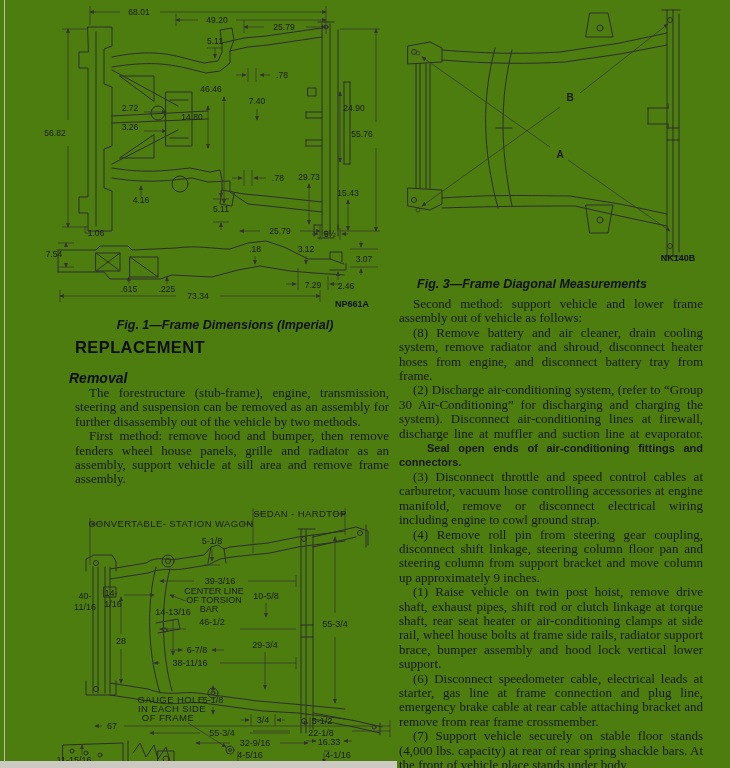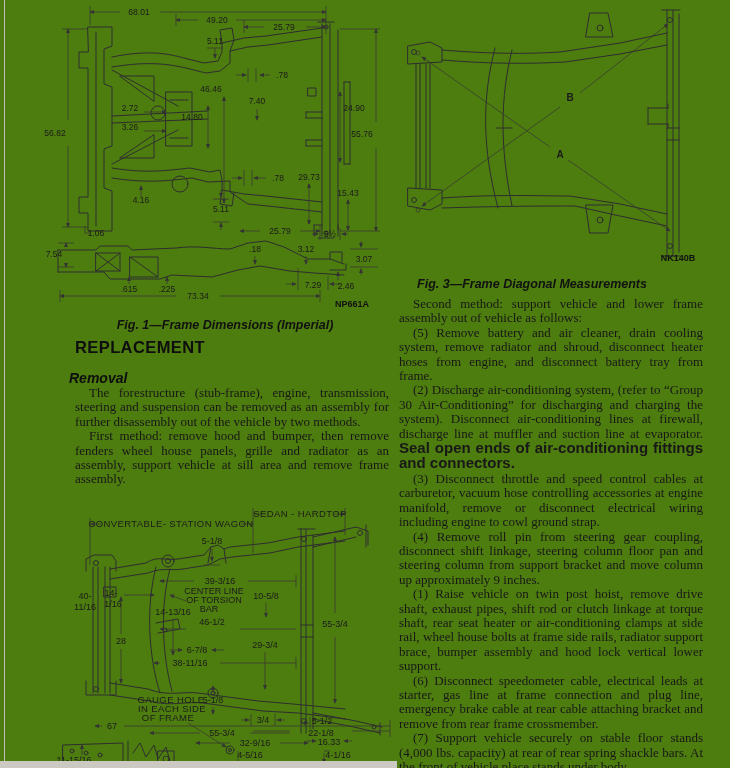--- a/index.html
+++ b/index.html
@@ -12,21 +12,21 @@
   #fig1-caption{left:58px;top:318px;width:334px;}
   #fig3-caption{left:379px;top:277px;width:306px;}
   #replacement-heading{position:absolute;left:75px;top:338px;
            font:bold 16.5px "Liberation Sans",sans-serif;letter-spacing:.4px;color:#0e0e0e;}
   #removal-heading{position:absolute;left:69px;top:370px;
            font:italic bold 14px "Liberation Sans",sans-serif;color:#0e0e0e;}
   .bodycol{position:absolute;font-size:13px;line-height:14.4px;text-align:justify;color:#181818;}
   #left-body{left:75px;top:386px;width:314px;}
   #right-body{left:399px;top:297px;width:304px;}
   .bodycol p{margin:0;text-indent:14px;}
-  .inline-bold{font-family:"Liberation Sans",sans-serif;font-weight:bold;font-size:15px;}
+  .inline-bold{font-family:"Liberation Sans",sans-serif;font-weight:bold;font-size:11px;margin-left:28px;}
   svg{position:absolute;}
   #fig1-svg{left:8px;top:0;}
   #fig2-svg{left:8px;top:505px;}
   #fig3-svg{left:400px;top:8px;}
   .art{fill:none;stroke:#2e2e2e;stroke-width:1;stroke-linejoin:round;stroke-linecap:round;}
   .dim{fill:none;stroke:#333;stroke-width:.7;}
   .lab{font:8.5px "Liberation Sans",sans-serif;fill:#1b1b1b;text-anchor:middle;}
   .lab2{font:9px "Liberation Sans",sans-serif;fill:#1b1b1b;text-anchor:middle;}
   .labBig{font:9.5px "Liberation Sans",sans-serif;fill:#1b1b1b;text-anchor:middle;letter-spacing:.4px;}
   .code{font:bold 9px "Liberation Sans",sans-serif;fill:#111;text-anchor:middle;}
@@ -218,21 +218,21 @@
 
   <div id="replacement-heading">REPLACEMENT</div>
   <div id="removal-heading">Removal</div>
   <div id="left-body" class="bodycol">
     <p>The forestructure (stub-frame), engine, transmission, steering and suspension can be removed as an assembly for further disassembly out of the vehicle by two methods.</p>
     <p>First method: remove hood and bumper, then remove fenders wheel house panels, grille and radiator as an assembly, support vehicle at sill area and remove frame assembly.</p>
   </div>
 
   <div id="right-body" class="bodycol">
     <p>Second method: support vehicle and lower frame assembly out of vehicle as follows:</p>
-    <p>(5) Remove battery and air cleaner, drain cooling system, remove radiator and shroud, disconnect heater hoses from engine, and disconnect battery tray from frame.</p>
+    <p>(8) Remove battery and air cleaner, drain cooling system, remove radiator and shroud, disconnect heater hoses from engine, and disconnect battery tray from frame.</p>
     <p><span>(2) Discharge air-conditioning system, (refer to “Group 30 Air-Conditioning” for discharging and charging the system). Disconnect air-conditioning lines at firewall, discharge line at muffler and suction line at evaporator. </span><span class="inline-bold">Seal open ends of air-conditioning fittings and connectors.</span></p>
     <p>(3) Disconnect throttle and speed control cables at carburetor, vacuum hose controlling accessories at engine manifold, remove or disconnect electrical wiring including engine to cowl ground strap.</p>
     <p>(4) Remove roll pin from steering gear coupling, disconnect shift linkage, steering column floor pan and steering column from support bracket and move column up approximately 9 inches.</p>
     <p>(1) Raise vehicle on twin post hoist, remove drive shaft, exhaust pipes, shift rod or clutch linkage at torque shaft, rear seat heater or air-conditioning clamps at side rail, wheel house bolts at frame side rails, radiator support brace, bumper assembly and hood lock vertical lower support.</p>
     <p>(6) Disconnect speedometer cable, electrical leads at starter, gas line at frame connection and plug line, emergency brake cable at rear cable attaching bracket and remove from rear frame crossmember.</p>
     <p>(7) Support vehicle securely on stable floor stands (4,000 lbs. capacity) at rear of rear spring shackle bars. At the front of vehicle place stands under body</p>
   </div>
 
   <svg id="fig2-svg" width="390" height="263" viewBox="0 0 390 263">
     <g class="art">

